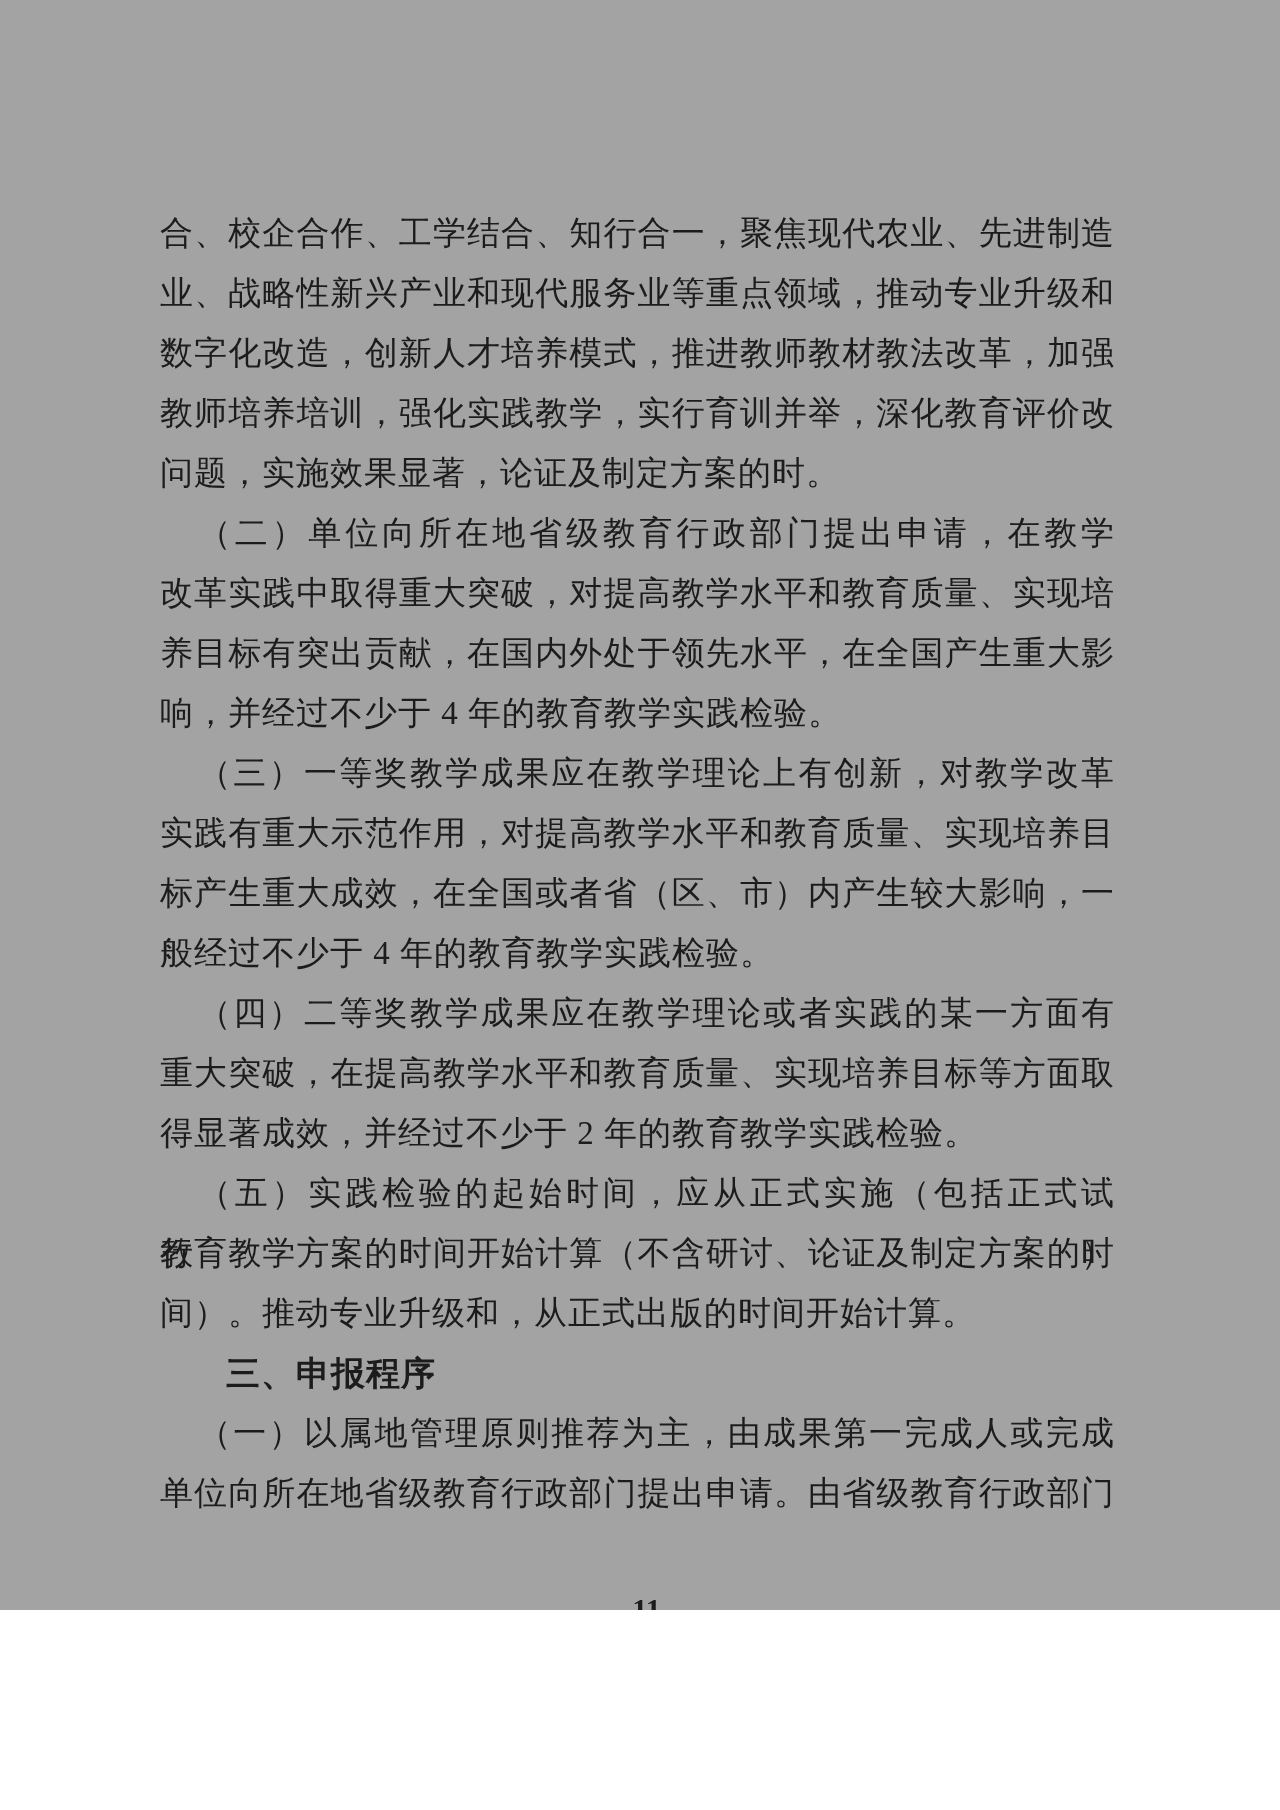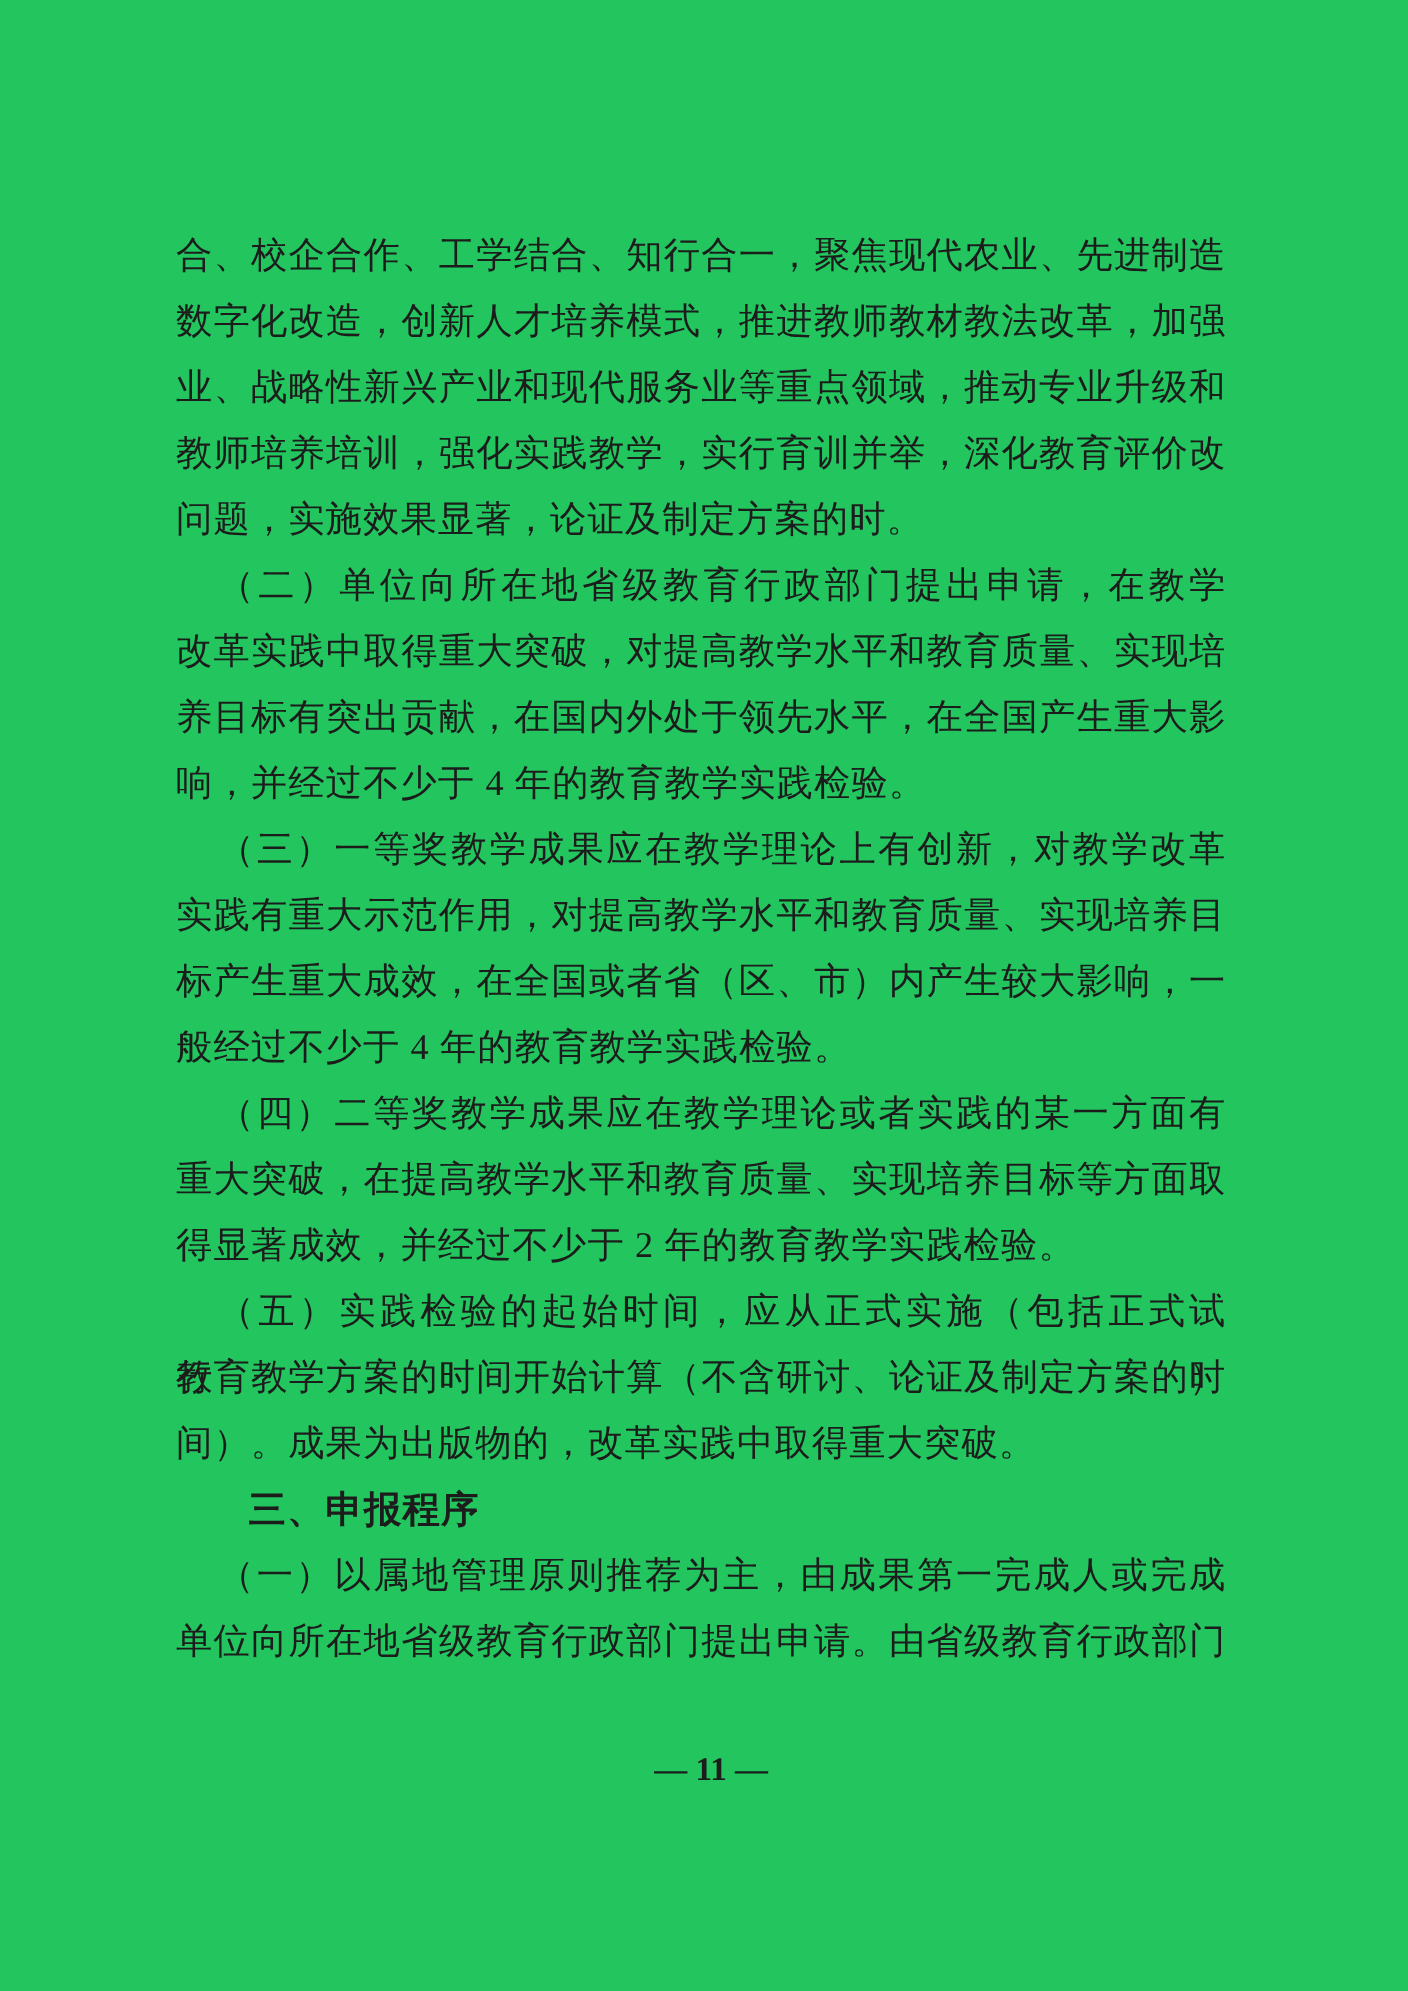--- a/index.html
+++ b/index.html
@@ -3,22 +3,22 @@
 <meta charset="utf-8">
 <style>
   html, body {
     margin: 0;
     padding: 0;
     background: #ffffff;
   }
   .page {
     position: relative;
     width: 1280px;
-    height: 1810px;
-    background: #22c55e;
+    height: 1610px;
+    background: #a3a3a3;
     overflow: hidden;
     font-family: "Liberation Serif", "DejaVu Serif", serif;
   }
   .text-column {
     position: absolute;
     left: 160px;
     top: 203px;
     width: 955px;
     color: #1c1c1c;
   }
@@ -60,36 +60,36 @@
     font-size: 30px;
     color: #1c1c1c;
   }
 </style>
 </head>
 <body>
 
 <div class="page">
   <div class="text-column">
       <div class="line justify">合、校企合作、工学结合、知行合一，聚焦现代农业、先进制造</div>
+      <div class="line justify">业、战略性新兴产业和现代服务业等重点领域，推动专业升级和</div>
       <div class="line justify">数字化改造，创新人才培养模式，推进教师教材教法改革，加强</div>
-      <div class="line justify">业、战略性新兴产业和现代服务业等重点领域，推动专业升级和</div>
       <div class="line justify">教师培养培训，强化实践教学，实行育训并举，深化教育评价改</div>
       <div class="line">问题，实施效果显著，论证及制定方案的时。</div>
       <div class="line justify indent">（二）单位向所在地省级教育行政部门提出申请，在教学</div>
       <div class="line justify">改革实践中取得重大突破，对提高教学水平和教育质量、实现培</div>
       <div class="line justify">养目标有突出贡献，在国内外处于领先水平，在全国产生重大影</div>
       <div class="line">响，并经过不少于 4 年的教育教学实践检验。</div>
       <div class="line justify indent">（三）一等奖教学成果应在教学理论上有创新，对教学改革</div>
       <div class="line justify">实践有重大示范作用，对提高教学水平和教育质量、实现培养目</div>
       <div class="line justify">标产生重大成效，在全国或者省（区、市）内产生较大影响，一</div>
       <div class="line">般经过不少于 4 年的教育教学实践检验。</div>
       <div class="line justify indent">（四）二等奖教学成果应在教学理论或者实践的某一方面有</div>
       <div class="line justify">重大突破，在提高教学水平和教育质量、实现培养目标等方面取</div>
       <div class="line">得显著成效，并经过不少于 2 年的教育教学实践检验。</div>
       <div class="line justify indent">（五）实践检验的起始时间，应从正式实施（包括正式试行）</div>
       <div class="line justify">教育教学方案的时间开始计算（不含研讨、论证及制定方案的时</div>
-      <div class="line">间）。成果为出版物的，改革实践中取得重大突破。</div>
+      <div class="line">间）。推动专业升级和，从正式出版的时间开始计算。</div>
       <div class="line indent heading">三、申报程序</div>
       <div class="line justify indent">（一）以属地管理原则推荐为主，由成果第一完成人或完成</div>
       <div class="line justify">单位向所在地省级教育行政部门提出申请。由省级教育行政部门</div>
     </div>
   <div class="footer">— 11 —</div>
 </div>
 
 </body></html>

